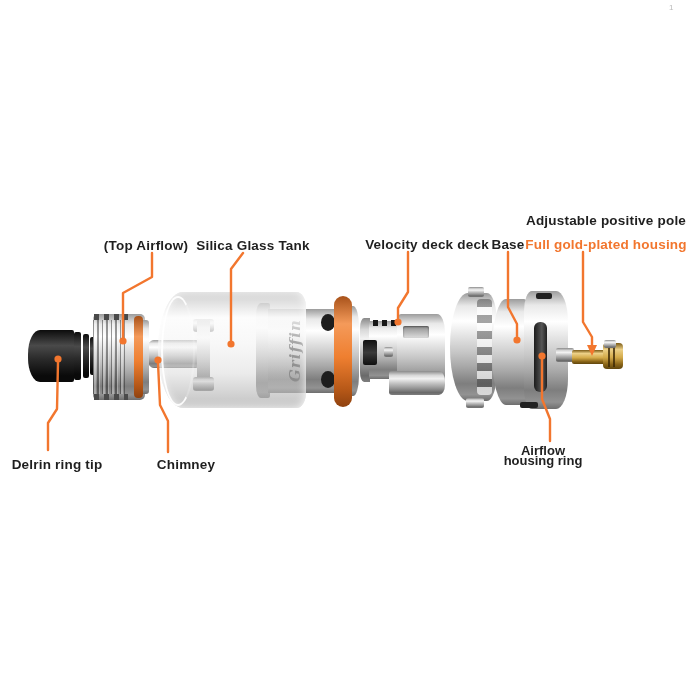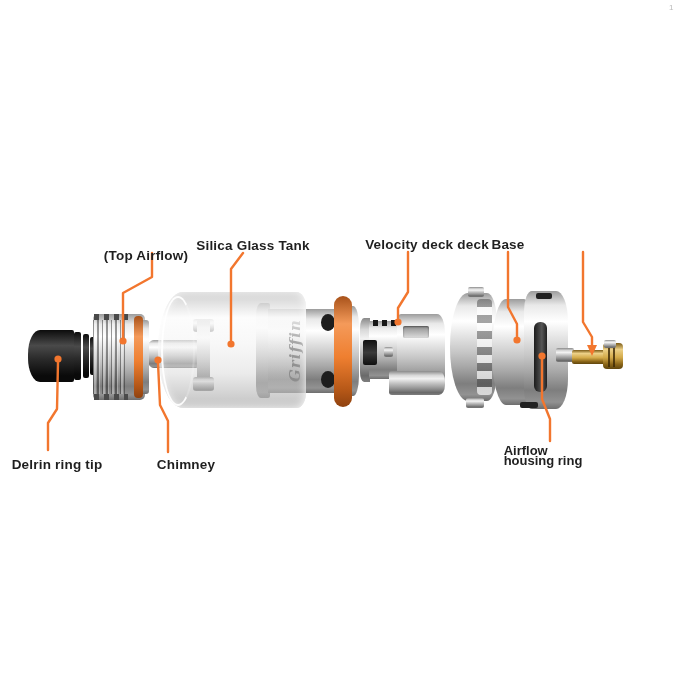--- a/index.html
+++ b/index.html
@@ -3,21 +3,21 @@
 <meta charset="utf-8">
 <style>
   :root{ --accent:#F2762E; }
   html,body{margin:0;padding:0;background:#fff;}
   #stage{position:relative;width:700px;height:700px;background:#fff;overflow:hidden;
          font-family:"Liberation Sans",sans-serif;}
   .label{position:absolute;transform:translateX(-50%);font-weight:700;font-size:13.5px;
          letter-spacing:.2px;color:#1f1f1f;white-space:nowrap;}
   .label.accent{color:var(--accent);}
   .label2{position:absolute;transform:translateX(-50%);font-weight:700;font-size:13px;
-          line-height:10px;color:#1f1f1f;text-align:left;}
+          line-height:10px;color:#1f1f1f;text-align:center;}
   .part{position:absolute;}
   .metal{background:linear-gradient(180deg,#9c9c9c 0%,#e9e9e9 12%,#ffffff 26%,#e3e3e3 40%,
          #c6c6c6 55%,#a8a8a8 68%,#7e7e7e 84%,#929292 94%,#6e6e6e 100%);}
   .metal-dk{background:linear-gradient(180deg,#8a8a8a 0%,#d8d8d8 18%,#f2f2f2 32%,#c2c2c2 52%,
          #969696 72%,#6a6a6a 90%,#7e7e7e 100%);}
   .oring{background:linear-gradient(180deg,#a8521a 0%,#f49a5a 25%,#ef7f30 55%,#b55717 85%,#8f420f 100%);}
   .gold{background:linear-gradient(180deg,#7a5a16 0%,#ecd087 25%,#d4ab4a 55%,#8a6518 82%,#5f450e 100%);}
   .dark{background:linear-gradient(180deg,#0c0c0c,#4a4a4a 30%,#2b2b2b 55%,#0a0a0a 88%);}
   .knurl{background:repeating-linear-gradient(90deg,rgba(30,30,30,.45) 0 1.5px,
          rgba(255,255,255,.28) 1.5px 3px,rgba(0,0,0,0) 3px 4.5px);}
@@ -129,24 +129,26 @@
     <g>
       <circle cx="158" cy="360" r="3.6"></circle>
         <polyline points="158,363 160,405 168,421 168,452"></polyline>
     </g>
     <g>
       <circle cx="58" cy="359" r="3.6"></circle>
         <polyline points="58,362 57,409 48,423 48,450"></polyline>
     </g>
   </svg>
 
-  <div class="label" style="left:146px;top:248px">(Top Airflow)</div>
+  <div class="label" style="left:146px;top:238px">(Top Airflow)</div>
   <div class="label" style="left:253px;top:238px">Silica Glass Tank</div>
   <div class="label" style="left:427px;top:237px">Velocity deck deck</div>
   <div class="label" style="left:508px;top:237px">Base</div>
+  <div class="label" style="left:606px;top:213px">Adjustable positive pole</div>
+  <div class="label accent" style="left:606px;top:237px">Full gold-plated housing</div>
   <div class="label" style="left:57px;top:457px">Delrin ring tip</div>
   <div class="label" style="left:186px;top:457px">Chimney</div>
   <div class="label2" style="left:543px;top:446px">
     <div>Airflow</div>
     <div>housing ring</div>
   </div>
 
   <div class="watermark">1</div>
 </div>
 

